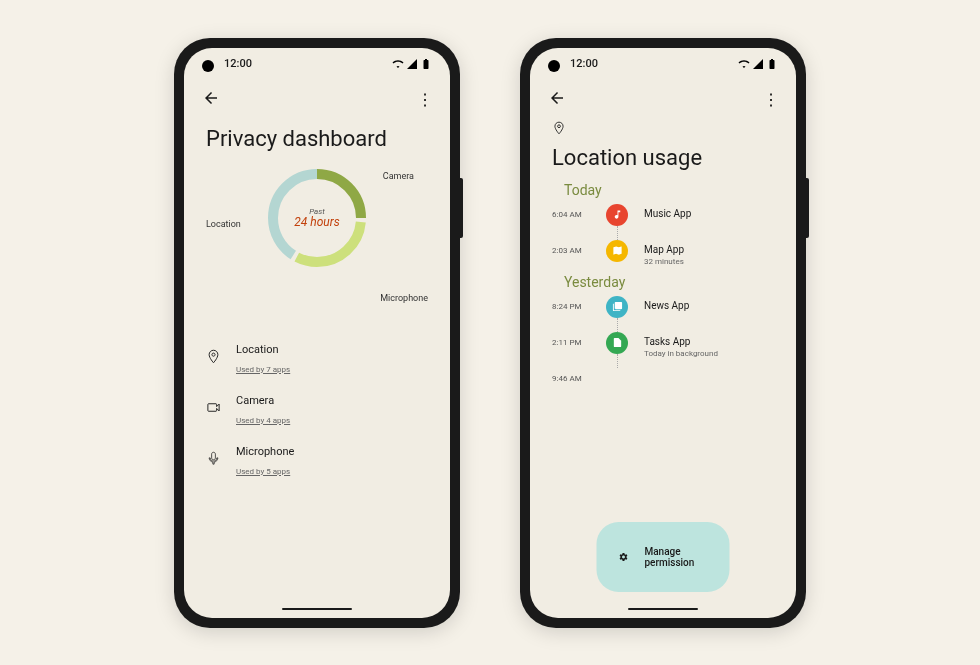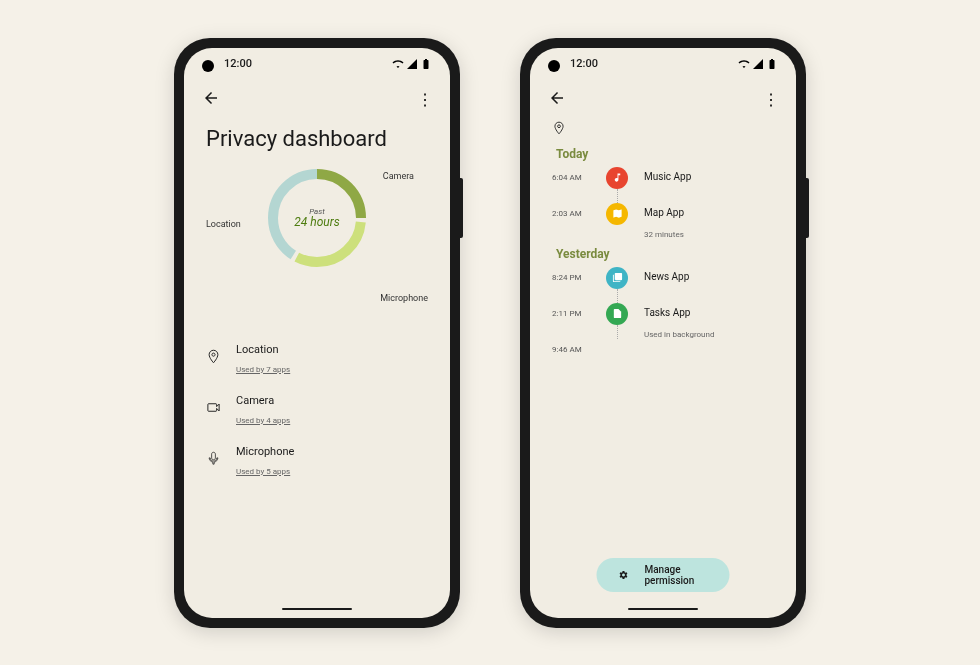--- a/index.html
+++ b/index.html
@@ -101,42 +101,42 @@
   }
   .donut svg { transform: rotate(-90deg); }
   .donut-center {
     position: absolute;
     top: 50%; left: 50%;
     transform: translate(-50%, -50%);
     text-align: center;
     font-style: italic;
   }
   .donut-center .small { font-size: 8px; color: #555; }
-  .donut-center .big { font-size: 12px; line-height: 1.1; color: #4d7c0f; }
+  .donut-center .big { font-size: 12px; line-height: 1.1; color: #c2410c; }
   .chart-label {
     position: absolute;
     font-size: 9px;
     color: #333;
   }
   .perm-list { margin-top: 8px; }
   .perm-item {
     display: flex;
     align-items: center;
     gap: 14px;
     padding: 10px 0;
   }
   .perm-icon { width: 16px; flex-shrink: 0; }
   .perm-icon svg { width: 15px; height: 15px; }
   .perm-text .name { font-size: 11px; color: #1a1a1a; }
   .perm-text .desc { font-size: 8px; color: #666; margin-top: 9px; text-decoration: underline; }
   .section-label {
-    font-size: 12px;
+    font-size: 14px;
     color: #7a8b3f;
-    font-weight: 700;
-    margin: 8px 0 6px 4px;
+    font-weight: 400;
+    margin: 8px 0 6px 12px;
   }
   .timeline {
     position: relative;
   }
   .timeline-item {
     display: flex;
     align-items: flex-start;
     gap: 16px;
     position: relative;
   }
@@ -164,29 +164,29 @@
     flex-shrink: 0;
   }
   .app-dot svg { width: 11px; height: 11px; fill: #fff; }
   .timeline-line {
     width: 0;
     height: 14px;
     border-left: 1px dotted #aaa;
   }
   .timeline-text { padding-top: 4px; }
   .timeline-text .name { font-size: 10px; color: #1a1a1a; }
-  .timeline-text .desc { font-size: 8px; color: #666; margin-top: 12px; }
+  .timeline-text .desc { font-size: 8px; color: #666; margin-top: 2px; }
   .manage-btn {
     position: absolute;
     bottom: 26px;
     left: 50%;
     transform: translateX(-50%);
     background: #bde4de;
     border-radius: 22px;
-    padding: 6px 22px;
+    padding: 24px 22px;
     display: flex;
     align-items: center;
     gap: 16px;
     font-size: 10px;
     font-weight: 500;
     color: #1a1a1a;
   }
   .manage-btn svg { width: 14px; height: 14px; }
   .home-indicator {
     position: absolute;
@@ -303,20 +303,21 @@
           </svg>
       </span>
       <span class="more-btn">⋮</span>
     </div>
     <div class="content">
       <div class="subtitle-icon">
         <svg viewBox="0 0 24 24">
             <path d="M12 2C8.13 2 5 5.13 5 9c0 5.25 7 13 7 13s7-7.75 7-13c0-3.87-3.13-7-7-7zm0 9.5c-1.38 0-2.5-1.12-2.5-2.5s1.12-2.5 2.5-2.5 2.5 1.12 2.5 2.5-1.12 2.5-2.5 2.5z" fill="none" stroke="#1a1a1a" stroke-width="1.5"></path>
           </svg>
       </div>
+      <h1 class="title">Location usage</h1>
 
       <div class="section-label">Today</div>
       <div class="timeline">
         <div class="timeline-item">
           <div class="timeline-time">6:04 AM</div>
           <div class="timeline-dot-col">
             <div class="app-dot" style="background:#e8452f">
                 <svg viewBox="0 0 24 24">
                   <path d="M12 3v10.55c-.59-.34-1.27-.55-2-.55-2.21 0-4 1.79-4 4s1.79 4 4 4 4-1.79 4-4V7h4V3h-6z"></path>
                 </svg>
@@ -364,21 +365,21 @@
           <div class="timeline-dot-col">
             <div class="app-dot" style="background:#34a853">
                 <svg viewBox="0 0 24 24">
                   <path d="M14 2H6c-1.1 0-2 .9-2 2v16c0 1.1.9 2 2 2h12c1.1 0 2-.9 2-2V8l-6-6z"></path>
                 </svg>
               </div>
             <div class="timeline-line"></div>
           </div>
           <div class="timeline-text">
             <div class="name">Tasks App</div>
-            <div class="desc">Used in background</div>
+            <div class="desc">Today in background</div>
           </div>
         </div>
         <div class="timeline-item">
           <div class="timeline-time">9:46 AM</div>
         </div>
       </div>
     </div>
     <div class="manage-btn">
       <svg viewBox="0 0 24 24">
           <path d="M19.14 12.94c.04-.3.06-.61.06-.94 0-.32-.02-.64-.07-.94l2.03-1.58c.18-.14.23-.41.12-.61l-1.92-3.32c-.12-.22-.37-.29-.59-.22l-2.39.96c-.5-.38-1.03-.7-1.62-.94l-.36-2.54c-.04-.24-.24-.41-.48-.41h-3.84c-.24 0-.43.17-.47.41l-.36 2.54c-.59.24-1.13.57-1.62.94l-2.39-.96c-.22-.08-.47 0-.59.22L2.74 8.87c-.12.21-.08.47.12.61l2.03 1.58c-.05.3-.09.63-.09.94s.02.64.07.94l-2.03 1.58c-.18.14-.23.41-.12.61l1.92 3.32c.12.22.37.29.59.22l2.39-.96c.5.38 1.03.7 1.62.94l.36 2.54c.05.24.24.41.48.41h3.84c.24 0 .44-.17.47-.41l.36-2.54c.59-.24 1.13-.56 1.62-.94l2.39.96c.22.08.47 0 .59-.22l1.92-3.32c.12-.22.07-.47-.12-.61l-2.01-1.58zM12 15.6c-1.98 0-3.6-1.62-3.6-3.6s1.62-3.6 3.6-3.6 3.6 1.62 3.6 3.6-1.62 3.6-3.6 3.6z" fill="#1a1a1a"></path>

